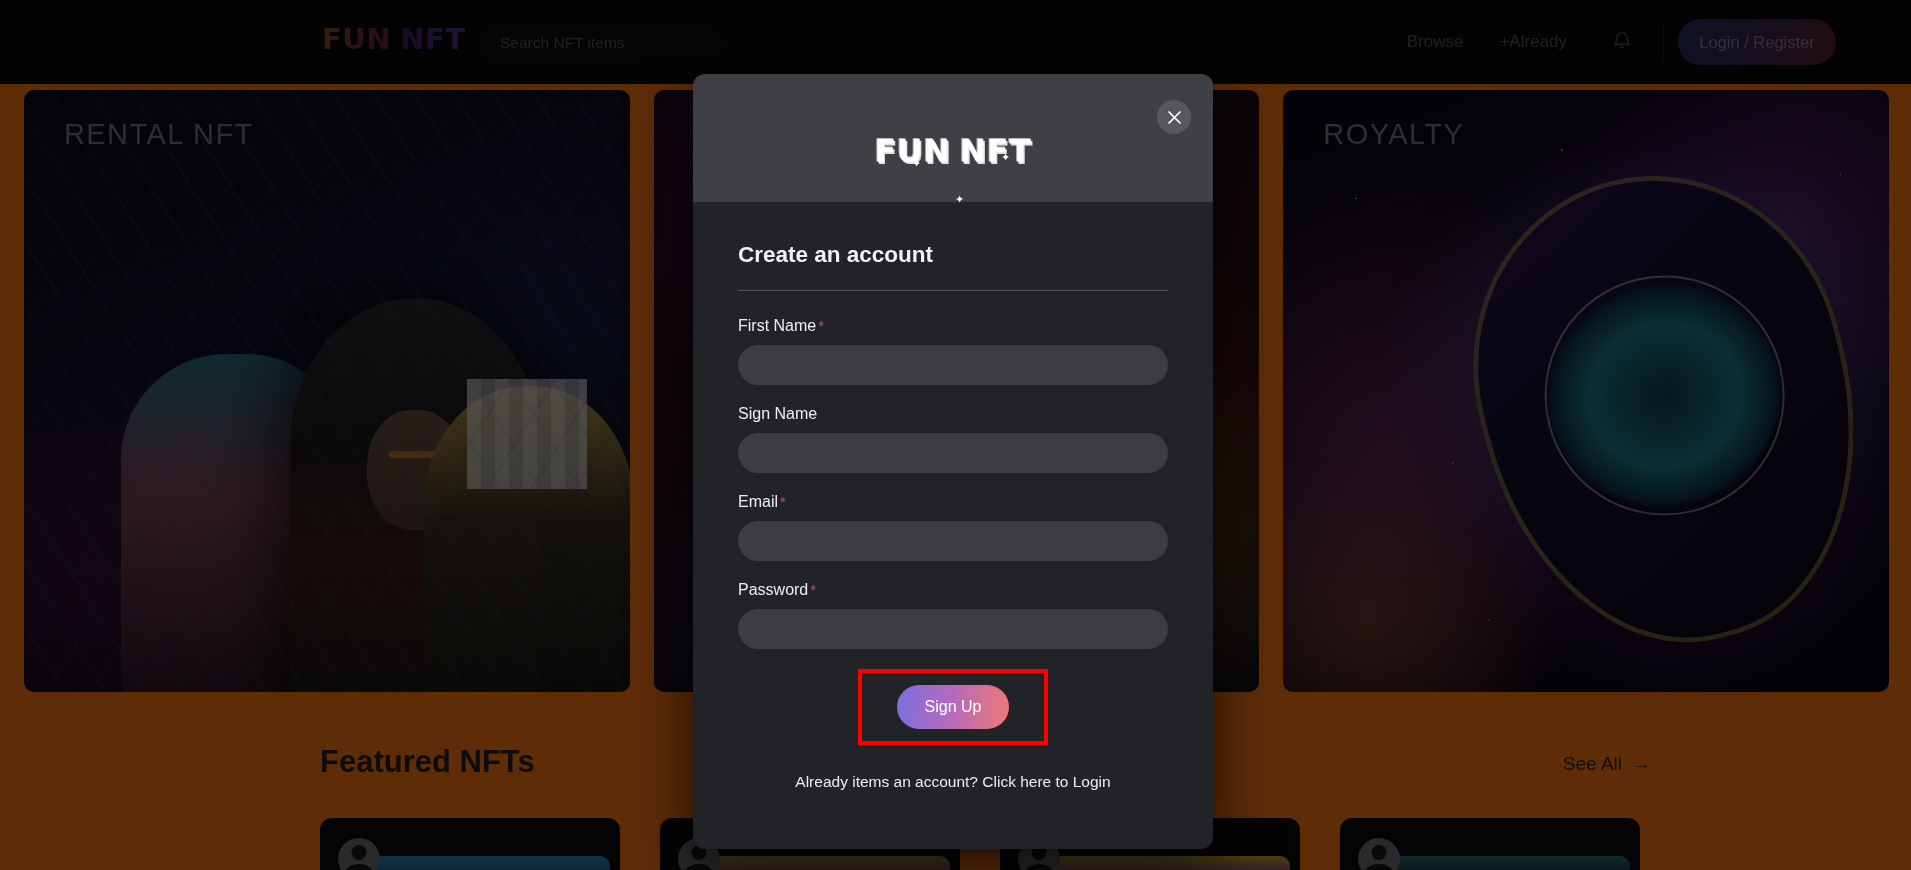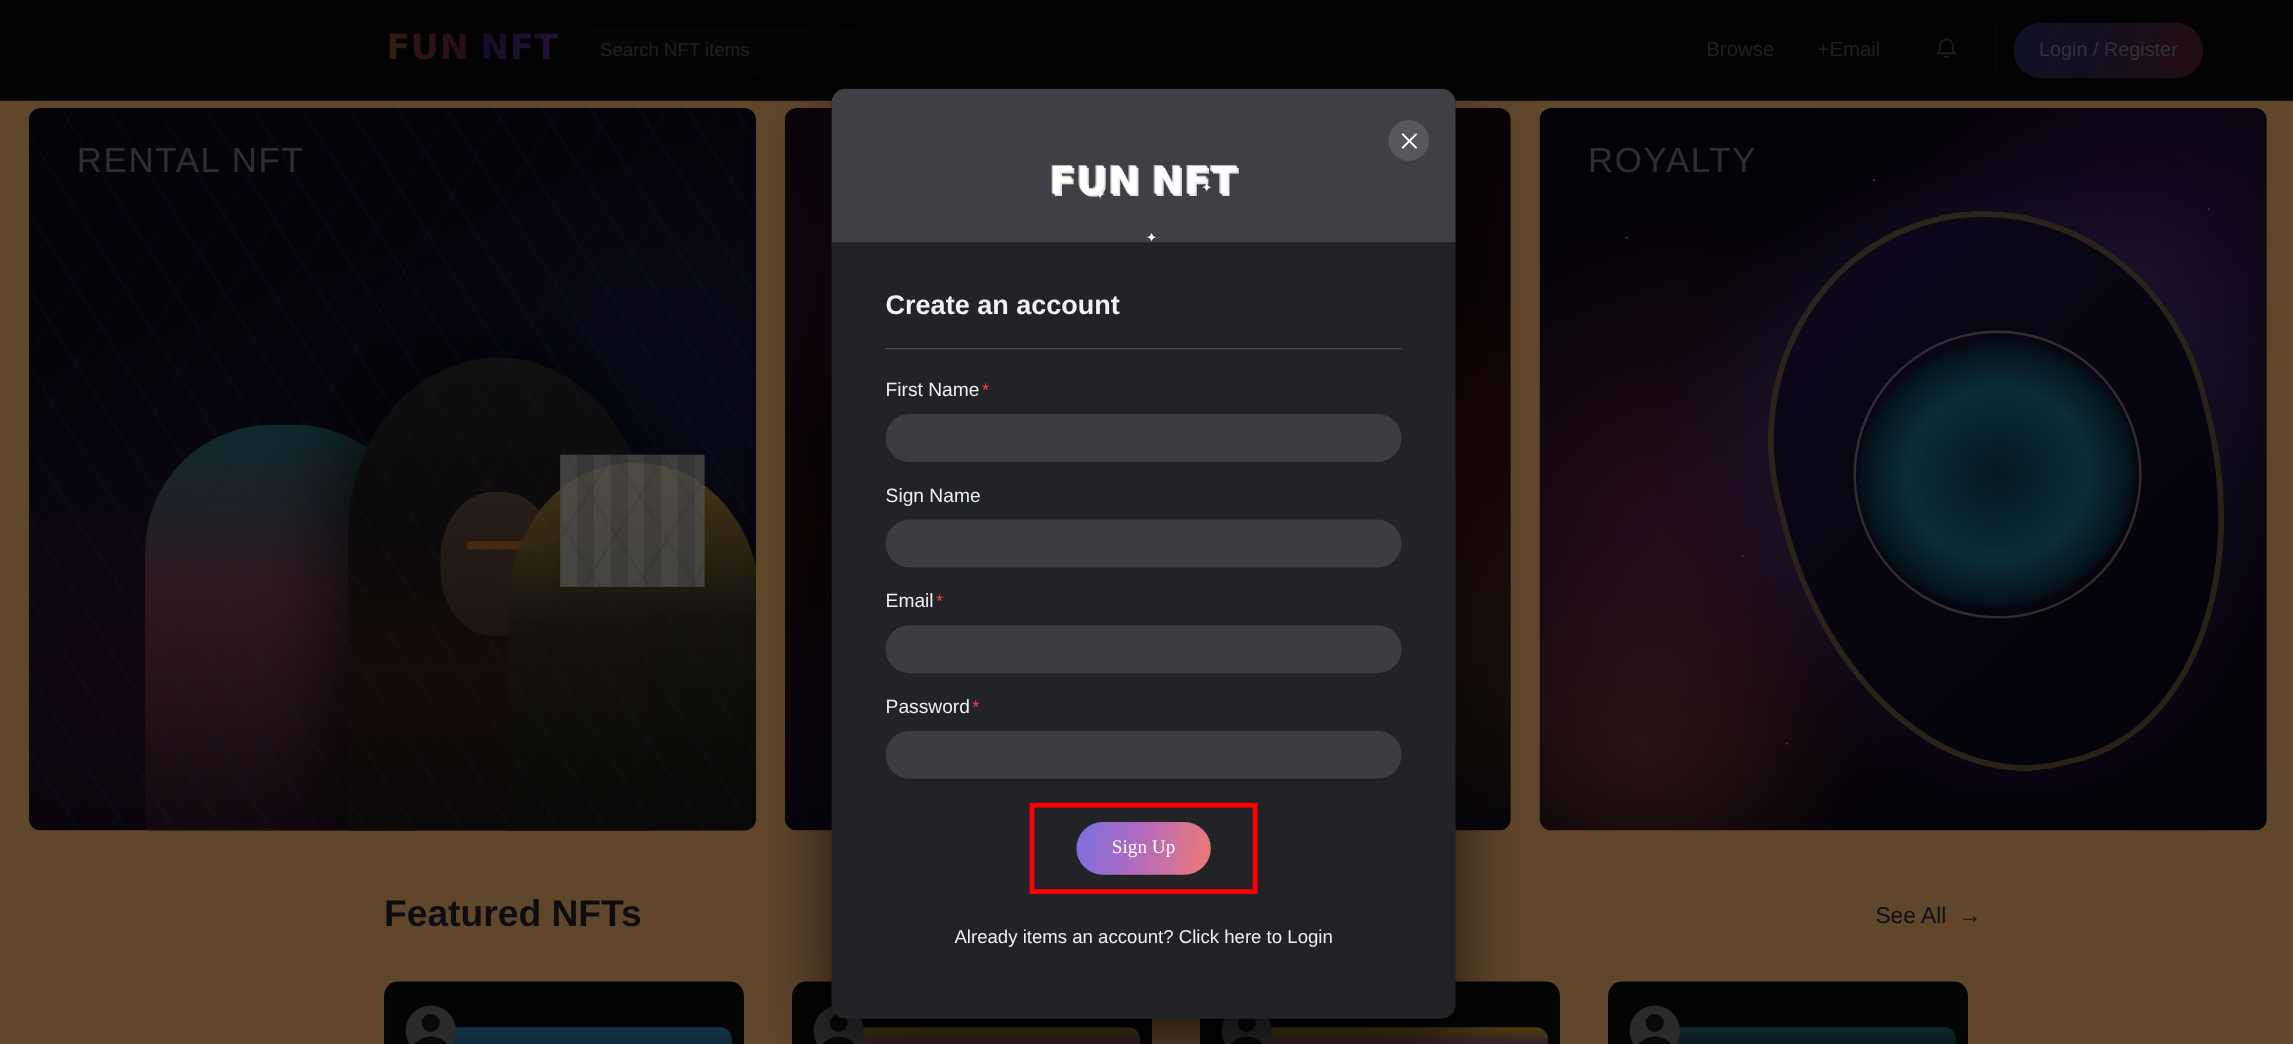--- a/index.html
+++ b/index.html
@@ -2,21 +2,21 @@
 <html><head>
 <meta charset="utf-8">
 <style>
   * { box-sizing: border-box; margin: 0; padding: 0; }
   html, body {
     width: 1911px; height: 870px;
     background: #060607;
     font-family: "Liberation Sans", sans-serif;
     overflow: hidden;
   }
-  #app { position: relative; width: 1911px; height: 870px; background: #fdba74; }
+  #app { position: relative; width: 1911px; height: 870px; background: #f97316; }
 
   
   .header {
     position: absolute; top: 0; left: 0; width: 1911px; height: 84px;
     background: #08080a;
     display: flex; align-items: center;
     z-index: 5;
   }
   .logo {
     position: absolute; left: 322px; top: 22px;
@@ -241,21 +241,21 @@
     width: 100%; height: 40px; border-radius: 20px; border: none; outline: none;
     background: #3b3d42; padding: 0 20px; color:#eee; font-size:15px;
     font-family: "Liberation Sans", sans-serif;
   }
 
   .signup-wrap { display:flex; justify-content:center; margin-top: 4px; }
   .signup-hl { border: 4px solid #ff0000; padding: 12px 35px; display:inline-block; }
   .signup-btn {
     width: 112px; height: 44px; border-radius: 22px; border:none; cursor:pointer;
     background: linear-gradient(100deg,#7b6fe0 0%, #b06ac0 45%, #f07a73 100%);
-    color:#fff; font-size:16px; font-family:Liberation Serif, serif;
+    color:#fff; font-size:16px; font-family:Liberation Sans, sans-serif;
   }
   .modal-footer {
     text-align:center; margin-top: 28px; font-size: 15.5px; color:#eceef0;
   }
   .modal-footer a { color:#eceef0; cursor:pointer; }
 </style>
 </head>
 <body>
 
 <div id="app">
@@ -264,21 +264,21 @@
     <div class="logo">
       <span class="fun">FUN</span><span class="nft">NFT</span>
     </div>
 
     <div class="search-wrap">
       <input placeholder="Search NFT items" style="">
     </div>
 
     <div class="nav-right">
       <div class="nav-link">Browse</div>
-      <div class="nav-link">+Email</div>
+      <div class="nav-link">+Already</div>
       <div class="bell">
         <svg width="22" height="24" viewBox="0 0 22 24" fill="none" stroke="#4e4e53" stroke-width="1.6">
           <path d="M11 3c-3.3 0-5.4 2.3-5.4 5.4 0 4.6-1.4 6-1.4 6h13.6s-1.4-1.4-1.4-6C16.4 5.3 14.3 3 11 3z"></path>
           <path d="M9.2 17.4h3.6"></path>
           <path d="M11 1.6v1.4"></path>
         </svg>
       </div>
       <div class="divider-v"></div>
       <div class="login-btn">Login / Register</div>
     </div>

